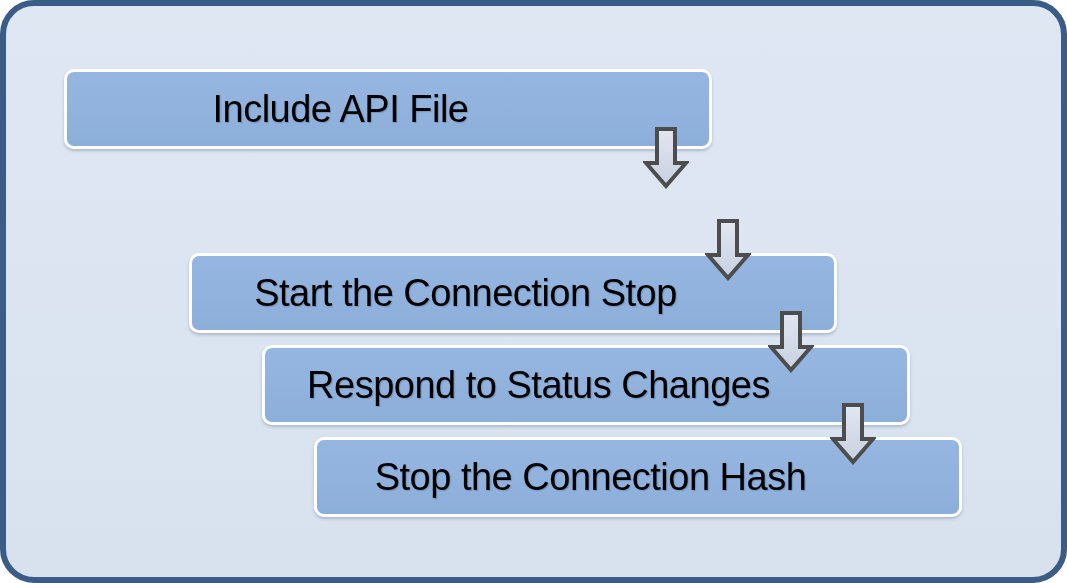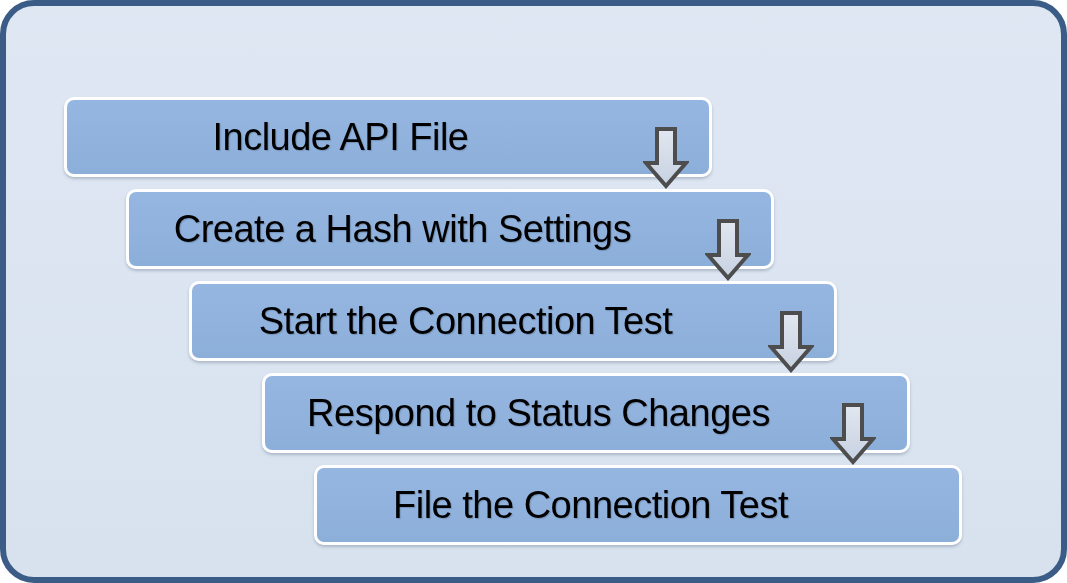--- a/index.html
+++ b/index.html
@@ -31,21 +31,20 @@
     height: 80px;
     box-sizing: border-box;
     background: linear-gradient(#95B6E1, #8CAFDA);
     border: 3px solid #FFFFFF;
     border-radius: 10px;
     box-shadow: 0 2px 3px rgba(90, 105, 130, 0.35);
     display: flex;
     align-items: center;
     justify-content: center;
     padding-right: 95px;
-    margin-top: 28px;
   }
   .step-label {
     color: #000000;
     font-size: 38px;
     letter-spacing: -0.5px;
     white-space: nowrap;
     text-shadow: 1px 1px 1px rgba(40, 50, 70, 0.25);
   }
   .step1 { left: 58px;  top: 63px; }
   .step2 { left: 120px; top: 155px; }
@@ -67,34 +66,31 @@
 </head>
 <body>
 
 <div class="stage">
   <div class="canvas">
 
     <div class="step step1">
       <span class="step-label">Include API File</span>
     </div>
 
-    <div class="step step2">
-      <span class="step-label">Create a Hash with Settings</span>
-    </div>
 
     <div class="step step3">
-      <span class="step-label">Start the Connection Test</span>
+      <span class="step-label">Start the Connection Stop</span>
     </div>
 
     <div class="step step4">
       <span class="step-label">Respond to Status Changes</span>
     </div>
 
     <div class="step step5">
-      <span class="step-label">File the Connection Test</span>
+      <span class="step-label">Stop the Connection Hash</span>
     </div>
 
     <svg class="arrow arrow1" viewBox="0 0 46 62">
       <defs>
         <linearGradient id="arrowFill" x1="0" y1="0" x2="0" y2="1">
           <stop offset="0" stop-color="#E2E7F0"></stop>
           <stop offset="1" stop-color="#C7D1E1"></stop>
         </linearGradient>
       </defs>
       <path d="M 14 2 L 32 2 L 32 36 L 43 36 L 23 59 L 3 36 L 14 36 Z" fill="url(#arrowFill)" stroke="#4D4D4D" stroke-width="4" stroke-linejoin="miter"></path>

